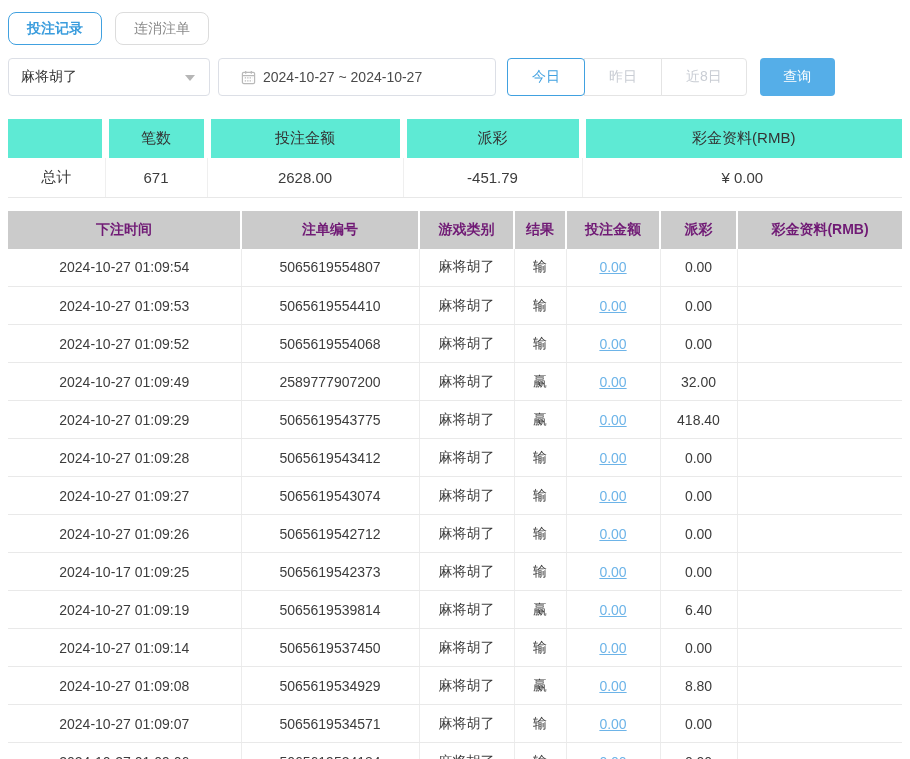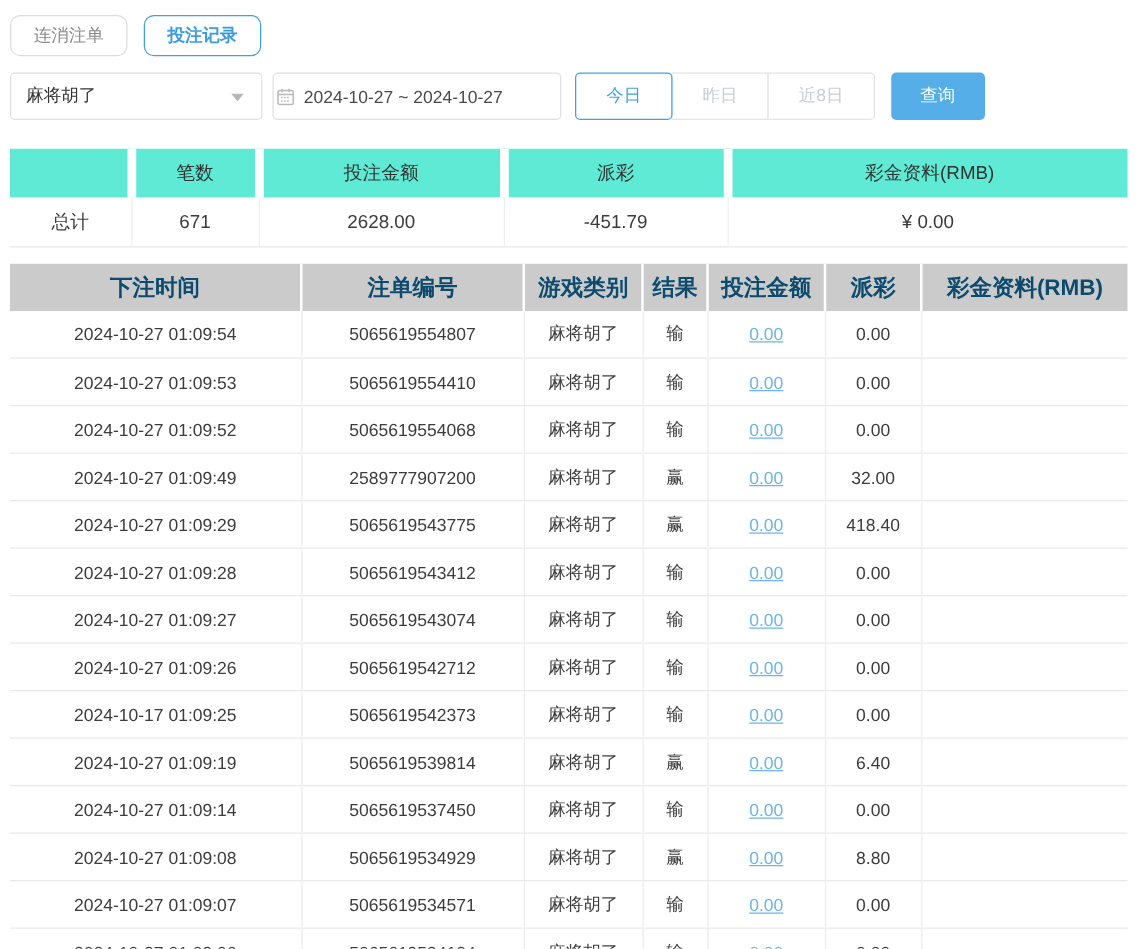--- a/index.html
+++ b/index.html
@@ -15,22 +15,22 @@
   .tab-btn.active { border-color:#41a1e0; color:#3b9ddd; font-weight:bold; }
 
   
   .filters { display:flex; margin-top:13px; align-items:center; }
   .select-box { width:202px; height:38px; border:1px solid #dcdfe6; border-radius:4px;
     display:flex; align-items:center; padding:0 12px; font-size:14px; color:#333;
     position:relative; cursor:pointer; background:#fff; }
   .caret { position:absolute; right:14px; top:16px; width:0; height:0;
     border-left:5px solid transparent; border-right:5px solid transparent;
     border-top:6px solid #b6b6b6; }
-  .date-box { width:231px; height:38px; border:1px solid #dcdfe6; border-radius:4px;
-    display:flex; align-items:center; padding:0 2px; font-size:14px; color:#4a4a4a;
+  .date-box { width:278px; height:38px; border:1px solid #dcdfe6; border-radius:4px;
+    display:flex; align-items:center; padding:0 22px; font-size:14px; color:#4a4a4a;
     margin-left:8px; gap:7px; cursor:pointer; background:#fff; }
   .cal-icon { width:15px; height:15px; flex:0 0 auto; }
   .btn-group { display:flex; margin-left:11px; }
   .seg-btn { height:38px; padding:0 24px; background:#fff; border:1px solid #e4e4e4;
     font-size:14px; color:#c9cdd4; cursor:pointer; font-family:inherit; margin-left:-1px; }
   .seg-btn:first-child { margin-left:0; border-radius:4px 0 0 4px; }
   .seg-btn:last-child { border-radius:0 4px 4px 0; }
   .seg-btn.active { border-color:#41a1e0; color:#41a1e0; position:relative; z-index:2; border-radius:4px; }
   .query-btn { height:38px; width:75px; margin-left:13px; background:#55aee8; border:none;
     border-radius:4px; color:#fff; font-size:14px; cursor:pointer; font-family:inherit; }
@@ -41,36 +41,36 @@
   .summary-table th { background:#5eead4; height:39px; font-size:15px; font-weight:normal;
     color:#333; text-align:center; border-left:7px solid #fff; }
   .summary-table th:first-child { border-left:none; }
   .summary-table td { height:39px; font-size:15px; color:#3c3c3c; text-align:center;
     border-bottom:1px solid #e8e8e8; border-left:1px solid #efefef; background:#fff; }
   .summary-table td:first-child { border-left:none; }
   .neg { color:#f05452; }
 
   
   .bet-table { margin-top:13px; }
-  .bet-table th { background:#cbcbcb; height:38px; font-size:18px; font-weight:bold;
-    color:#0c4a6e; text-align:center; border-left:2px solid #fff; }
+  .bet-table th { background:#cbcbcb; height:38px; font-size:14px; font-weight:bold;
+    color:#701a75; text-align:center; border-left:2px solid #fff; }
   .bet-table th:first-child { border-left:none; }
   .bet-table td { height:38px; font-size:14px; color:#3c3c3c; text-align:center;
     border-bottom:1px solid #e9e9e9; border-left:1px solid #ececec; background:#fff; }
   .bet-table td:first-child { border-left:none; }
   .amount-link { color:#6db4e8; text-decoration:underline; cursor:pointer; }
 </style>
 </head>
 <body>
 
 <div class="page">
 
   <div class="tabs">
+    <button class="tab-btn active">投注记录</button>
     <button class="tab-btn">连消注单</button>
-    <button class="tab-btn active">投注记录</button>
   </div>
 
   <div class="filters">
     <div class="select-box">
       <span>麻将胡了</span>
       <span class="caret"></span>
     </div>
     <div class="date-box">
       <svg class="cal-icon" viewBox="0 0 16 16" fill="none" stroke="#b9b9b9" stroke-width="1.3">
         <rect x="1.5" y="2.5" width="13" height="12" rx="1.5"></rect>

